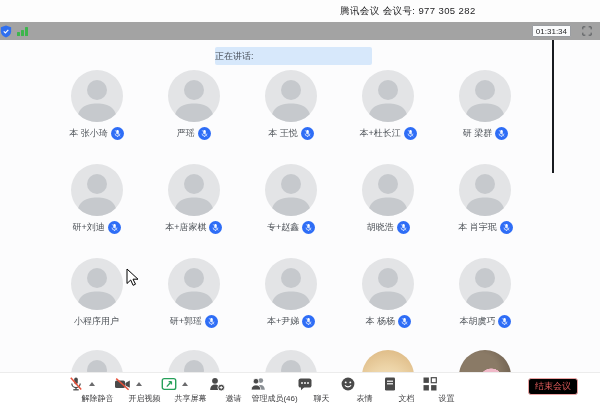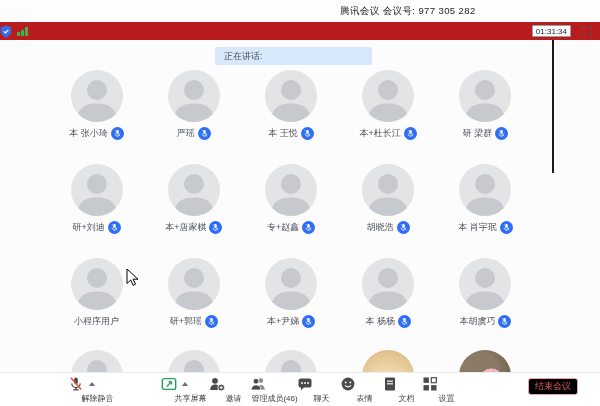--- a/index.html
+++ b/index.html
@@ -6,33 +6,33 @@
   html,body { width:600px; height:406px; overflow:hidden;
     font-family:"Liberation Sans","DejaVu Sans",sans-serif; background:#fff; }
   .window { position:relative; width:600px; height:406px; background:#fff; }
 
   
   .titlebar { position:absolute; top:0; left:0; width:600px; height:22px; background:#fdfdfd;padding-left:47px; }
   .title-text { position:absolute; left:340px; top:5px; font-size:9.5px; color:#1d1d1f; letter-spacing:.4px; white-space:nowrap; }
 
   
   .statusbar { position:absolute; top:22px; left:0; width:600px; height:30px;
-    background:#b91c1c; border-bottom:7px solid #404040; }
+    background:#a3a3a3; border-bottom:7px solid #404040; }
   .shield { position:absolute; left:0px; top:3px; width:12px; height:13px; }
   .signal { position:absolute; left:17px; top:5px; width:12px; height:9px; display:flex; align-items:flex-end; gap:1.5px; }
   .signal i { display:block; width:2.5px; background:#3cb54c; border-radius:0.5px; }
   .signal i:nth-child(1){height:4px}.signal i:nth-child(2){height:6.5px}.signal i:nth-child(3){height:9px}
   .timer-box { position:absolute; right:29px; top:3px; height:12px; line-height:10px; padding:1px 3px;
     border:1px solid #9a9da1; background:#fafbfc; font-size:8px; color:#27282a; border-radius:1px; }
   .fullscreen { position:absolute; right:8px; top:4px; width:10px; height:10px; }
 
   
   .main { position:absolute; top:40px; left:0; width:600px; height:332px; background:#fcfcfd; overflow:hidden; }
   .speaking-banner { position:absolute; left:215px; top:7px; width:157px; height:18px;
-    background:#d7e8fb; border-radius:2px; font-size:9px; color:#49505a; line-height:18px; padding-left:9px; }
+    background:#d7e8fb; border-radius:2px; font-size:9px; color:#49505a; line-height:18px; }
   .scroll-line { position:absolute; left:552px; top:0; width:2px; height:133px; background:#181b20; }
 
   .prow { position:absolute; left:56px; width:470px; display:flex; justify-content:space-between;gap:16px; }
   .r1{top:30px}.r2{top:124px}.r3{top:218px}.r4{top:310px}
   .tile { width:92px; display:flex; flex-direction:column; align-items:center; }
   .avatar { width:52px; height:52px; border-radius:50%; background:#e3e4e6; overflow:hidden; position:relative; }
   .avatar svg { position:absolute; top:0; left:0; }
   .photo-tan { background:radial-gradient(circle at 48% 70%, #f6e6c4 0%, #ecd3a6 45%, #e0be8a 80%, #d7b27c 100%); }
   .photo-flower { background:radial-gradient(circle at 62% 58%, #f0b9c8 0 26%, rgba(240,185,200,0) 27%),
                   radial-gradient(circle at 40% 40%, #8a7a66 0 40%, #5d4f41 100%); }
@@ -422,20 +422,31 @@
           <path d="M3.8 7.4 a4.2 4.2 0 0 0 8.4 0" stroke="#4a4a4a" stroke-width="1.3" fill="none"></path>
           <line x1="8" y1="11.8" x2="8" y2="13.8" stroke="#4a4a4a" stroke-width="1.3"></line>
           <line x1="5.3" y1="13.8" x2="10.7" y2="13.8" stroke="#4a4a4a" stroke-width="1.3"></line>
           <line x1="2.8" y1="1.8" x2="13.2" y2="13.6" stroke="#e8503a" stroke-width="1.5"></line>
         </svg>
         <span class="caret"></span>
       </div>
       <span class="tlabel">解除静音</span>
     </div>
 
+    <div class="titem t-video">
+      <div class="iconrow">
+        <svg width="17" height="16" viewBox="0 0 17 16">
+          <rect x="1" y="4.4" width="10" height="7.6" rx="1.6" fill="#4a4a4a"></rect>
+          <path d="M11.4 7 L15.8 4.6 V11.8 L11.4 9.4 Z" fill="#4a4a4a"></path>
+          <line x1="2.2" y1="2.6" x2="14.6" y2="13.8" stroke="#e8503a" stroke-width="1.5"></line>
+        </svg>
+        <span class="caret"></span>
+      </div>
+      <span class="tlabel">开启视频</span>
+    </div>
 
     <div class="titem t-share">
       <div class="iconrow">
         <svg width="16" height="16" viewBox="0 0 16 16">
           <rect x="1.3" y="2.6" width="13.4" height="10.8" rx="2" stroke="#27a05a" stroke-width="1.4" fill="none"></rect>
           <line x1="5.8" y1="10.6" x2="10.2" y2="5.8" stroke="#27a05a" stroke-width="1.4"></line>
           <path d="M10.4 5.6 H7.6 M10.4 5.6 V8.4" stroke="#27a05a" stroke-width="1.4" fill="none"></path>
         </svg>
         <span class="caret"></span>
       </div>

